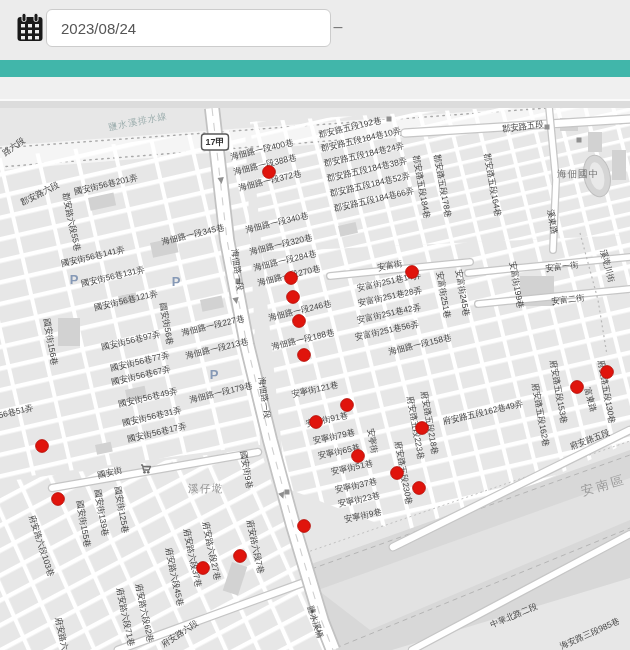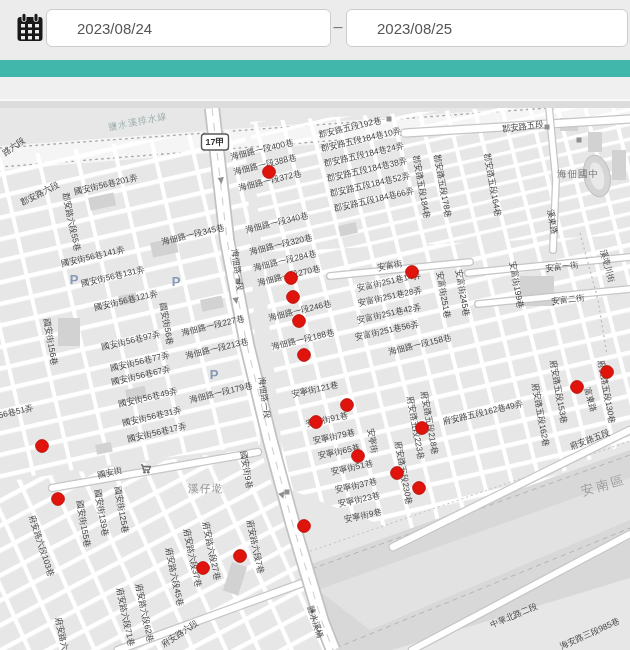--- a/index.html
+++ b/index.html
@@ -2,21 +2,21 @@
 <html><head>
 <meta charset="utf-8">
 <style>
   html,body{margin:0;padding:0;}
   .page{position:relative;width:630px;height:650px;background:#dcdcdc;overflow:hidden;
         font-family:"Liberation Sans","DejaVu Sans",sans-serif;}
   .topbar{position:absolute;left:0;top:0;width:630px;height:60px;background:#ececec;}
   .cal{position:absolute;left:16px;top:13px;width:28px;height:30px;cursor:pointer;}
   .date-input{position:absolute;top:9px;height:38px;box-sizing:border-box;
         border:1px solid #ccc;border-radius:6px;background:#fff;color:#555;
-        font-size:15px;padding:0 30px;font-family:"Liberation Sans","DejaVu Sans",sans-serif;outline:none;}
+        font-size:15px;padding:0 14px;font-family:"Liberation Sans","DejaVu Sans",sans-serif;outline:none;}
   .di-from{left:46px;width:285px;}
   .di-to{left:346px;width:282px;}
   .sep{position:absolute;left:331px;top:18px;width:14px;text-align:center;color:#777;font-size:16px;}
   .accent{position:absolute;left:0;top:60px;width:630px;height:17px;}
   .strip{position:absolute;left:0;top:77px;width:630px;height:22px;background:#f0f0f0;border-bottom:2px solid #fafafa;}
   .mapwrap{position:absolute;left:0;top:108px;width:630px;height:542px;background:#e7e7e7;}
   svg{display:block;}
   .lbl{font-family:"Liberation Sans","DejaVu Sans",sans-serif;fill:#404040;font-size:8.4px;
        text-anchor:middle;dominant-baseline:middle;}
   .place{fill:#8e8e8e;font-size:10.5px;letter-spacing:1.5px;}
@@ -44,21 +44,20 @@
         <rect x="5" y="17" width="4" height="3.4"></rect>
           <rect x="12" y="17" width="4" height="3.4"></rect>
           <rect x="19" y="17" width="4" height="3.4"></rect>
         <rect x="5" y="23" width="4" height="3.4"></rect>
           <rect x="12" y="23" width="4" height="3.4"></rect>
           <rect x="19" y="23" width="4" height="3.4"></rect>
       </g>
     </svg>
     <input class="date-input di-from" value="2023/08/24" style="">
     <span class="sep">–</span>
-    <input class="date-input di-to" value="2023/08/25" style="">
   </div>
 
   <div class="accent" id="accent-bar" style="background: rgb(65, 182, 170);"></div>
   <div class="strip"></div>
 
   <div class="mapwrap">
     <svg id="map-svg" width="630" height="542" viewBox="0 108 630 542">
       <defs>
         <pattern id="patAh" patternUnits="userSpaceOnUse" width="8" height="21" patternTransform="rotate(-13)">
           <rect width="8" height="4.5" fill="#ffffff"></rect>

